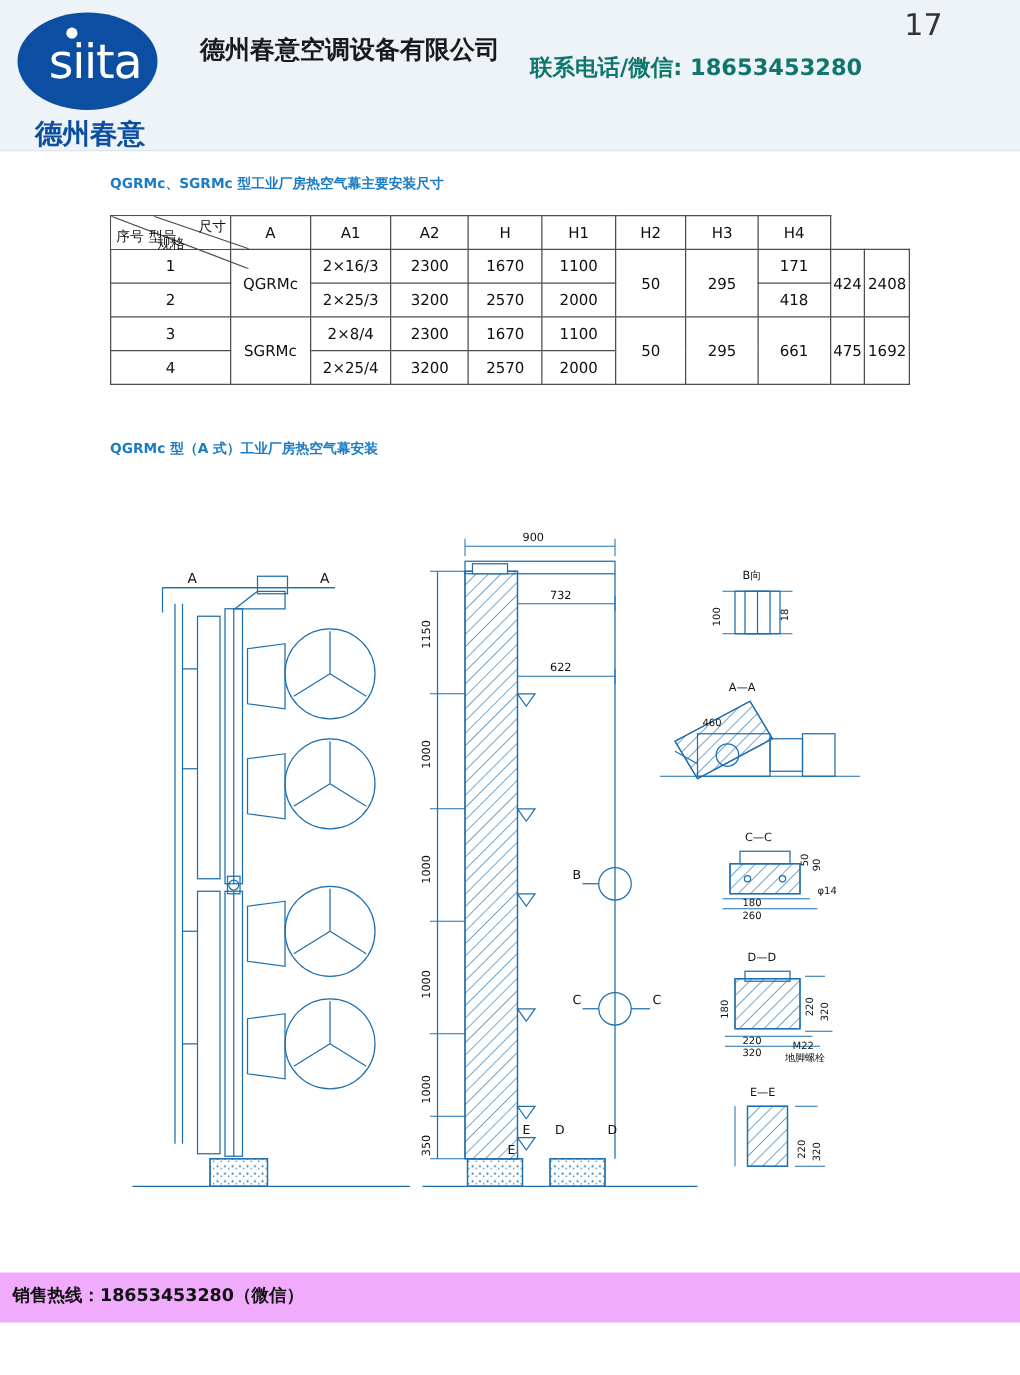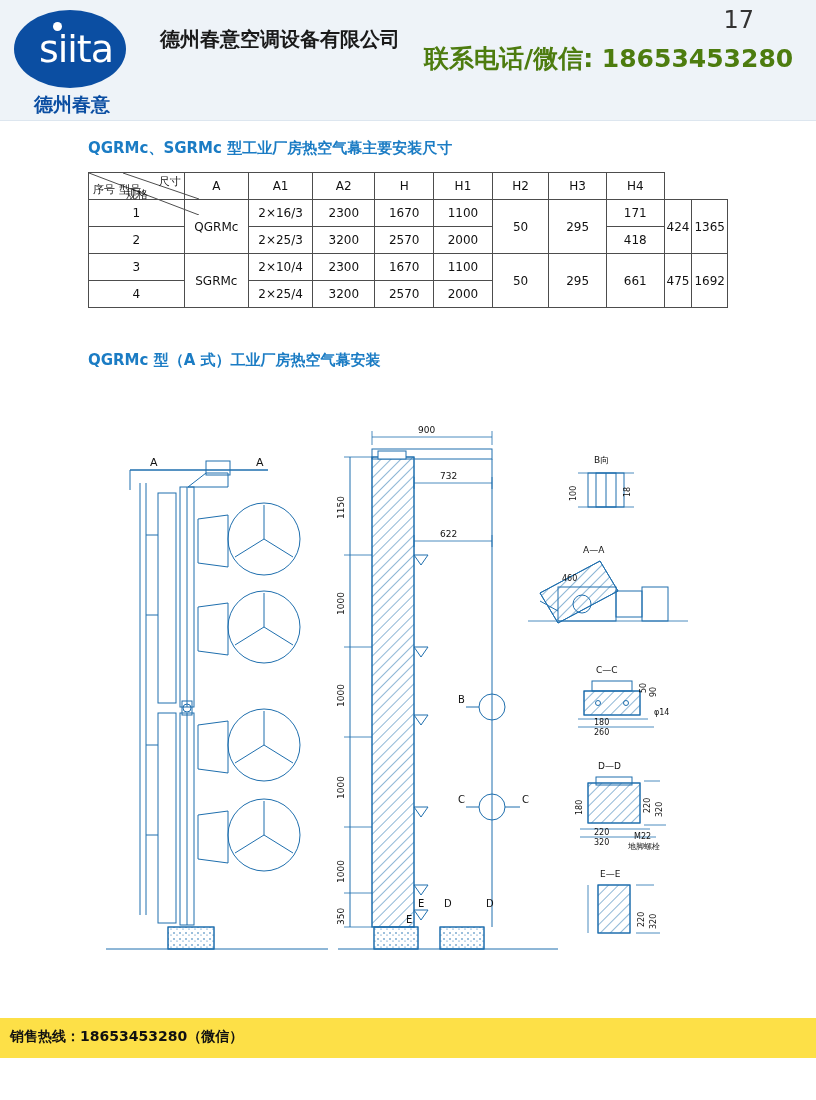--- a/index.html
+++ b/index.html
@@ -28,37 +28,37 @@
     color:#ffffff;font-size:38px;font-weight:normal;letter-spacing:-1px;
     font-family:"DejaVu Sans",sans-serif;
     line-height:58px;text-align:center;
   }
   .logo-dot{
     position:absolute;left:39px;top:12px;width:9px;height:9px;border-radius:50%;
     background:#ffffff;
   }
   .logo-sub{
     position:absolute;left:0;top:86px;width:128px;text-align:center;
-    color:#0b4ea2;font-size:19px;font-weight:bold;
+    color:#0b4ea2;font-size:22px;font-weight:bold;
     font-family:"DejaVu Sans",sans-serif;
   }
   .hdr-company{
     position:absolute;left:160px;top:26px;
     font-size:20px;font-weight:bold;color:#1a1a1a;
     font-family:"DejaVu Sans",sans-serif;
   }
   .hdr-phone{
     position:absolute;left:424px;top:42px;
-    font-size:25px;font-weight:bold;color:#4d7c0f;
+    font-size:18px;font-weight:bold;color:#0f766e;
     font-family:"DejaVu Sans",sans-serif;
   }
   
   .section-title{
     position:absolute;left:88px;
-    font-size:15px;font-weight:bold;color:#1b7cc4;
+    font-size:11px;font-weight:bold;color:#1b7cc4;
     font-family:"DejaVu Sans",sans-serif;
     white-space:nowrap;
   }
   #title-table{top:139px;}
   #title-install{top:351px;}
   
   .tbl-wrap{
     position:absolute;left:88px;top:172px;width:640px;
   }
   table.spec{
@@ -87,21 +87,21 @@
   .sp-size{right:3px;top:1px;}
   .sp-spec{left:37px;top:14px;}
   
   .drawing{
     position:absolute;left:88px;top:415px;width:640px;height:555px;
   }
   .drawing svg{display:block;}
   
   .footer{
     position:absolute;left:0;top:1018px;width:816px;height:40px;
-    background:#fde047;
+    background:#f0abfc;
   }
   .footer-text{
     position:absolute;left:10px;top:10px;
     font-size:14px;font-weight:bold;color:#111;
     font-family:"DejaVu Sans",sans-serif;
   }
   .footer-page{
     position:absolute;right:62px;top:6px;
     font-size:24px;color:#333;
     font-family:"DejaVu Sans",sans-serif;
@@ -153,36 +153,36 @@
       <td style="width:22px">1</td>
       <td rowspan="2" style="width:46px">QGRMc</td>
       <td style="width:42px">2×16/3</td>
       <td>2300</td>
       <td>1670</td>
       <td>1100</td>
       <td rowspan="2">50</td>
       <td rowspan="2">295</td>
       <td>171</td>
       <td rowspan="2">424</td>
-      <td rowspan="2">1365</td>
+      <td rowspan="2">2408</td>
     </tr>
 
     <tr>
       <td>2</td>
       <td>2×25/3</td>
       <td>3200</td>
       <td>2570</td>
       <td>2000</td>
       <td>418</td>
     </tr>
 
     <tr>
       <td>3</td>
       <td rowspan="2">SGRMc</td>
-      <td>2×10/4</td>
+      <td>2×8/4</td>
       <td>2300</td>
       <td>1670</td>
       <td>1100</td>
       <td rowspan="2">50</td>
       <td rowspan="2">295</td>
       <td rowspan="2">661</td>
       <td rowspan="2">475</td>
       <td rowspan="2">1692</td>
     </tr>
 

